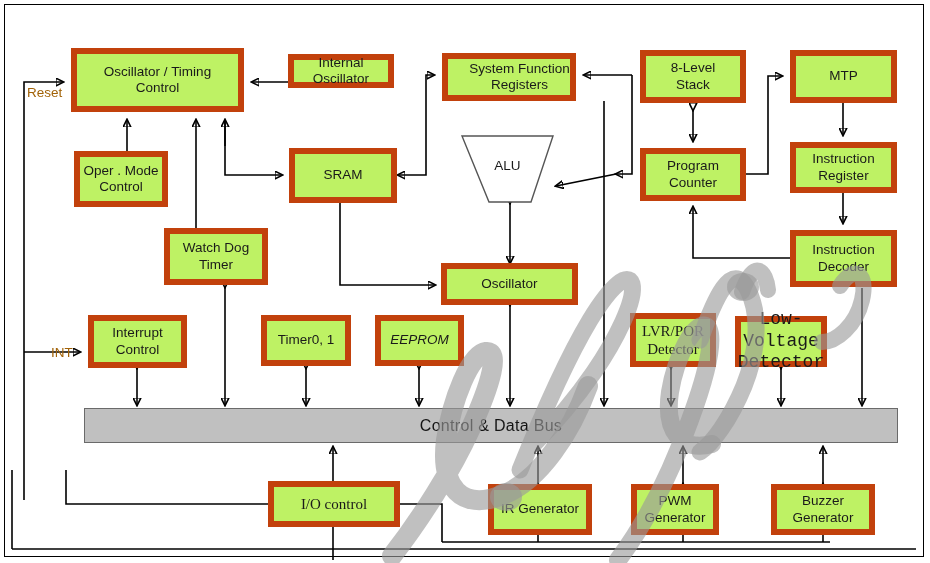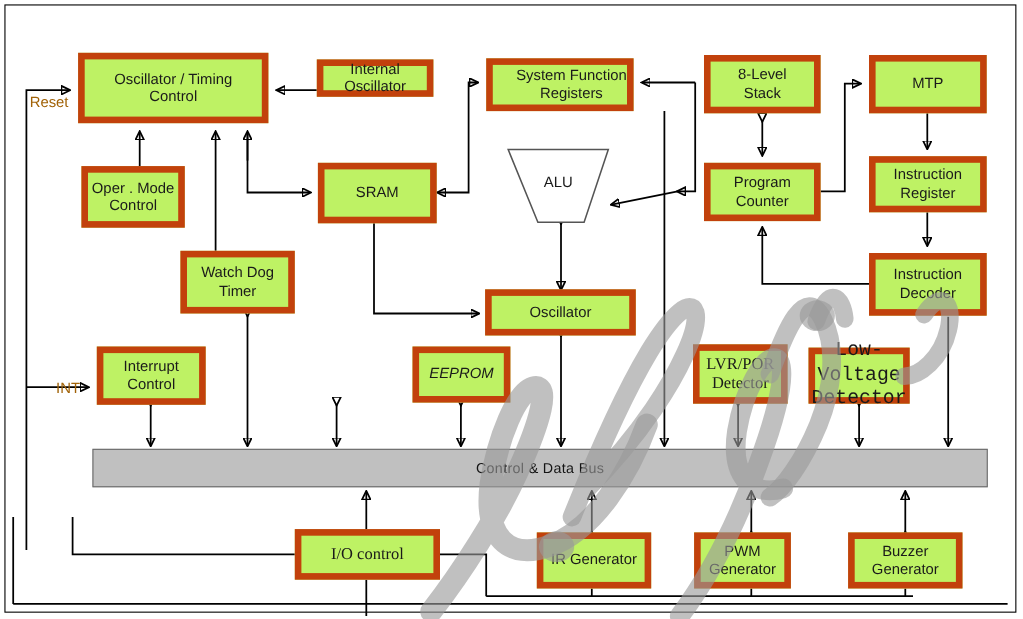--- a/index.html
+++ b/index.html
@@ -15,21 +15,21 @@
     position:absolute;box-sizing:border-box;border:6px solid #c2410c;
     background:#bef264;display:flex;align-items:center;justify-content:center;
     text-align:center;font-size:13.5px;color:#1a1a1a;line-height:1.22;
     font-family:"Liberation Sans",sans-serif;
   }
   .box span{display:block;}
   .serif{font-family:"Liberation Serif",serif;font-size:15px;}
   .bus{
     position:absolute;box-sizing:border-box;border:1px solid #6a6a6a;
     background:#c0c0c0;display:flex;align-items:center;justify-content:center;
-    font-size:13px;color:#141414;letter-spacing:.3px;
+    font-size:16px;color:#141414;letter-spacing:.3px;
   }
   .lbl{
     position:absolute;font-size:13.5px;color:#a16207;
     font-family:"Liberation Sans",sans-serif;white-space:nowrap;
   }
   svg.wires{position:absolute;left:0;top:0;width:930px;height:563px;overflow:visible;}
   svg.wires line,svg.wires path,svg.wires polyline{stroke:#000;stroke-width:1.6;fill:none;}
   .alu-label{
     position:absolute;font-size:13.5px;color:#1a1a1a;white-space:nowrap;
   }
@@ -209,20 +209,23 @@
     </div>
   </div>
 
   <div class="box" style="left:88px;top:315px;width:99px;height:53px;">
     <div>
       <span>Interrupt</span>
       <span>Control</span>
     </div>
   </div>
 
+  <div class="box" style="left:261px;top:315px;width:90px;height:51px;">
+    <span>Timer0, 1</span>
+  </div>
 
   <div class="box" style="left:375px;top:315px;width:89px;height:51px;font-style:italic;">
     <span>EEPROM</span>
   </div>
 
   <div class="box serif" style="left:630px;top:313px;width:86px;height:54px;">
     <div>
       <span>LVR/POR</span>
       <span>Detector</span>
     </div>

